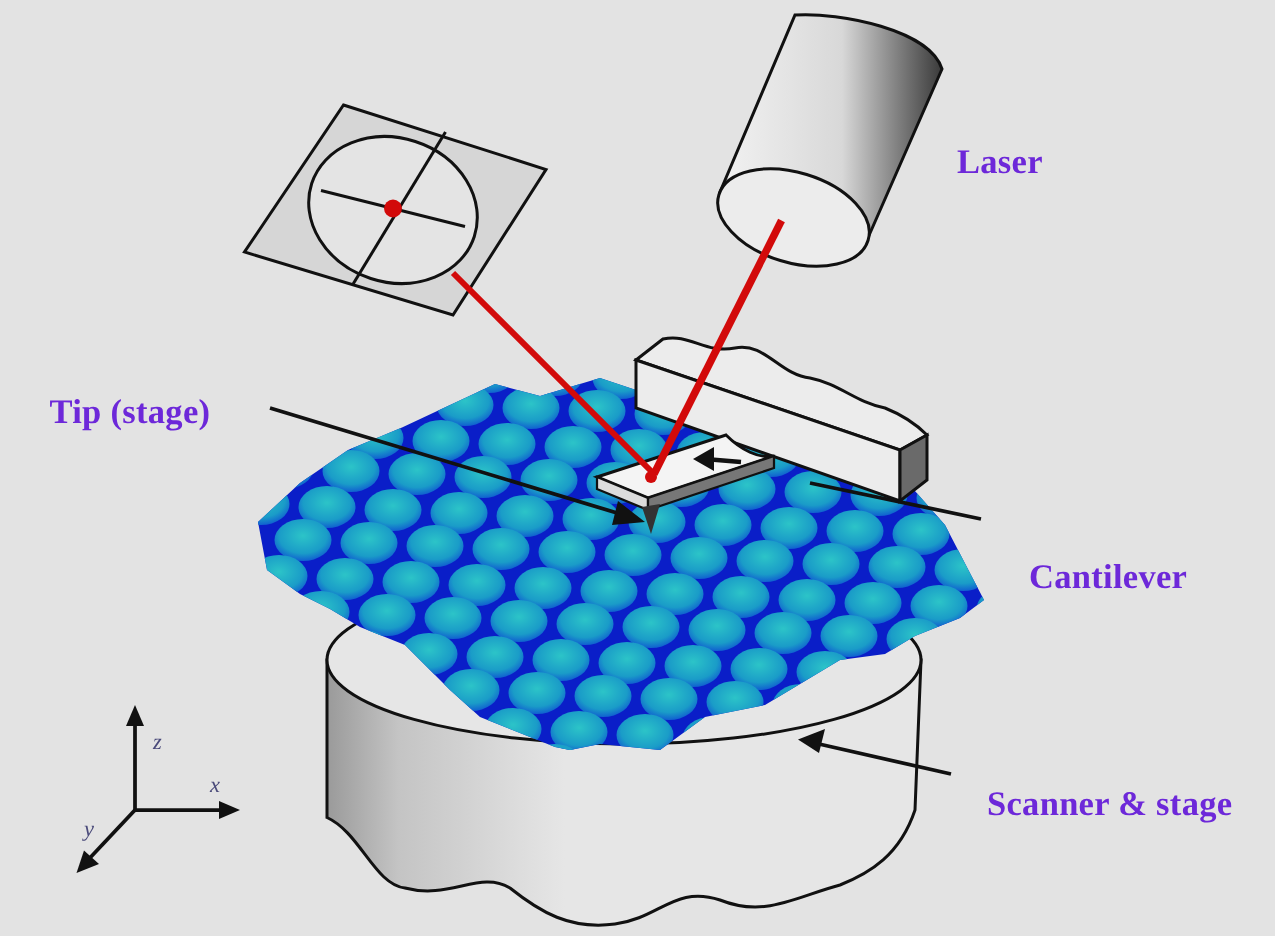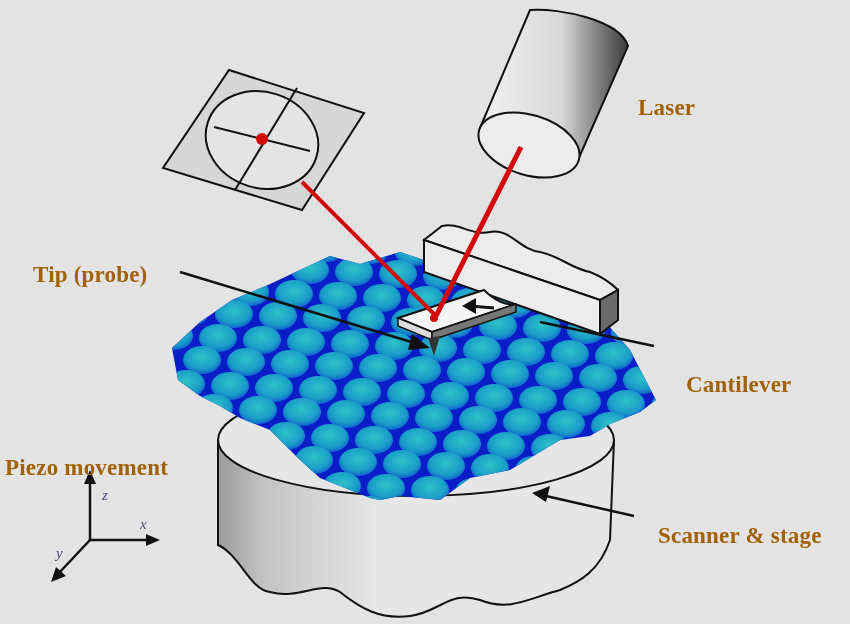--- a/index.html
+++ b/index.html
@@ -1,19 +1,19 @@
 <!DOCTYPE html>
 <html><head>
 <meta charset="utf-8">
 <style>
   html, body { margin: 0; padding: 0; }
   body { width: 850px; height: 624px; background: #e3e3e3; overflow: hidden; position: relative; font-family: "Liberation Serif", "DejaVu Serif", serif; }
   .stage { position: absolute; left: 0; top: 0; width: 850px; height: 624px; }
   svg.art { position: absolute; left: 0; top: 0; }
-  .label { position: absolute; font-weight: bold; font-size: 23px; color: #a16207; white-space: nowrap; letter-spacing: 0.2px; }
+  .label { position: absolute; font-weight: bold; font-size: 23px; color: #6d28d9; white-space: nowrap; letter-spacing: 0.2px; }
   .axis-label { position: absolute; font-style: italic; font-size: 15px; color: #4a4a7a; }
 </style>
 </head>
 <body>
 
 <div class="stage">
 
 <svg class="art" width="850" height="624" viewBox="0 0 850 624">
   <defs>
     <radialGradient id="bump" cx="50%" cy="40%" r="60%">
@@ -244,22 +244,21 @@
     <line x1="90" y1="540" x2="90" y2="480" stroke="#111" stroke-width="2.5"></line>
     <path d="M90,470 L84,484 L96,484 Z" fill="#111"></path>
     <line x1="90" y1="540" x2="150" y2="540" stroke="#111" stroke-width="2.5"></line>
     <path d="M160,540 L146,534 L146,546 Z" fill="#111"></path>
     <line x1="90" y1="540" x2="58" y2="574" stroke="#111" stroke-width="2.5"></line>
     <path d="M51,582 L56,567 L66,576 Z" fill="#111"></path>
   </g>
 </svg>
 
 <div class="label" style="left:638px; top:95px;">Laser</div>
-<div class="label" style="left:33px; top:262px;">Tip (probe)</div>
+<div class="label" style="left:33px; top:262px;">Tip (stage)</div>
 <div class="label" style="left:686px; top:372px;">Cantilever</div>
-<div class="label" style="left:5px; top:455px;">Piezo movement</div>
 <div class="label" style="left:658px; top:523px;">Scanner &amp; stage</div>
 
 <div class="axis-label" style="left:102px; top:487px;">z</div>
 <div class="axis-label" style="left:140px; top:516px;">x</div>
 <div class="axis-label" style="left:56px; top:545px;">y</div>
 
 </div>
 
 </body></html>

